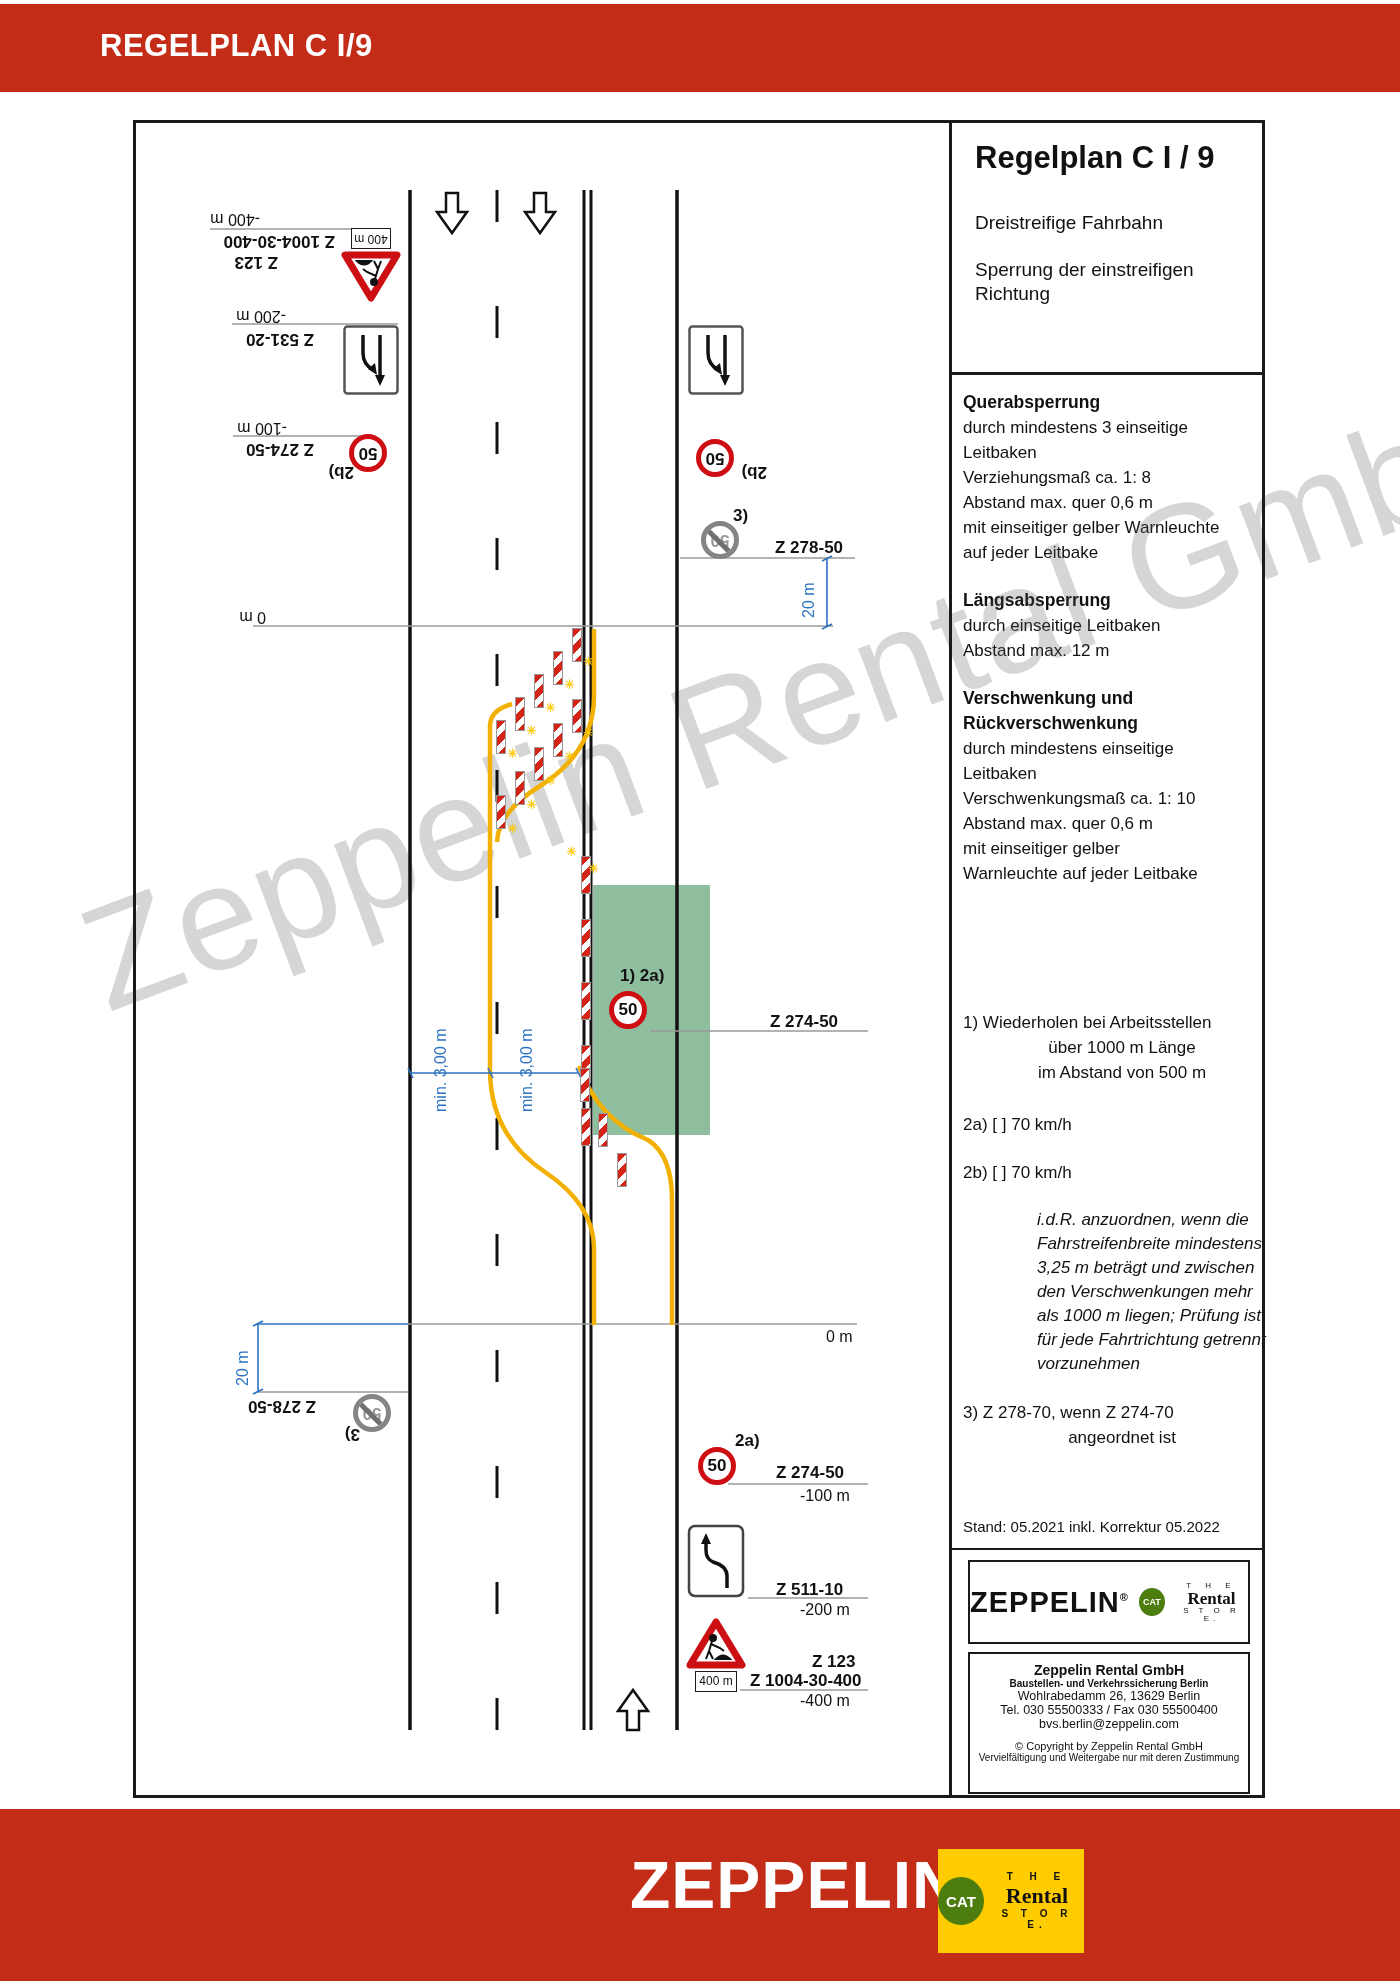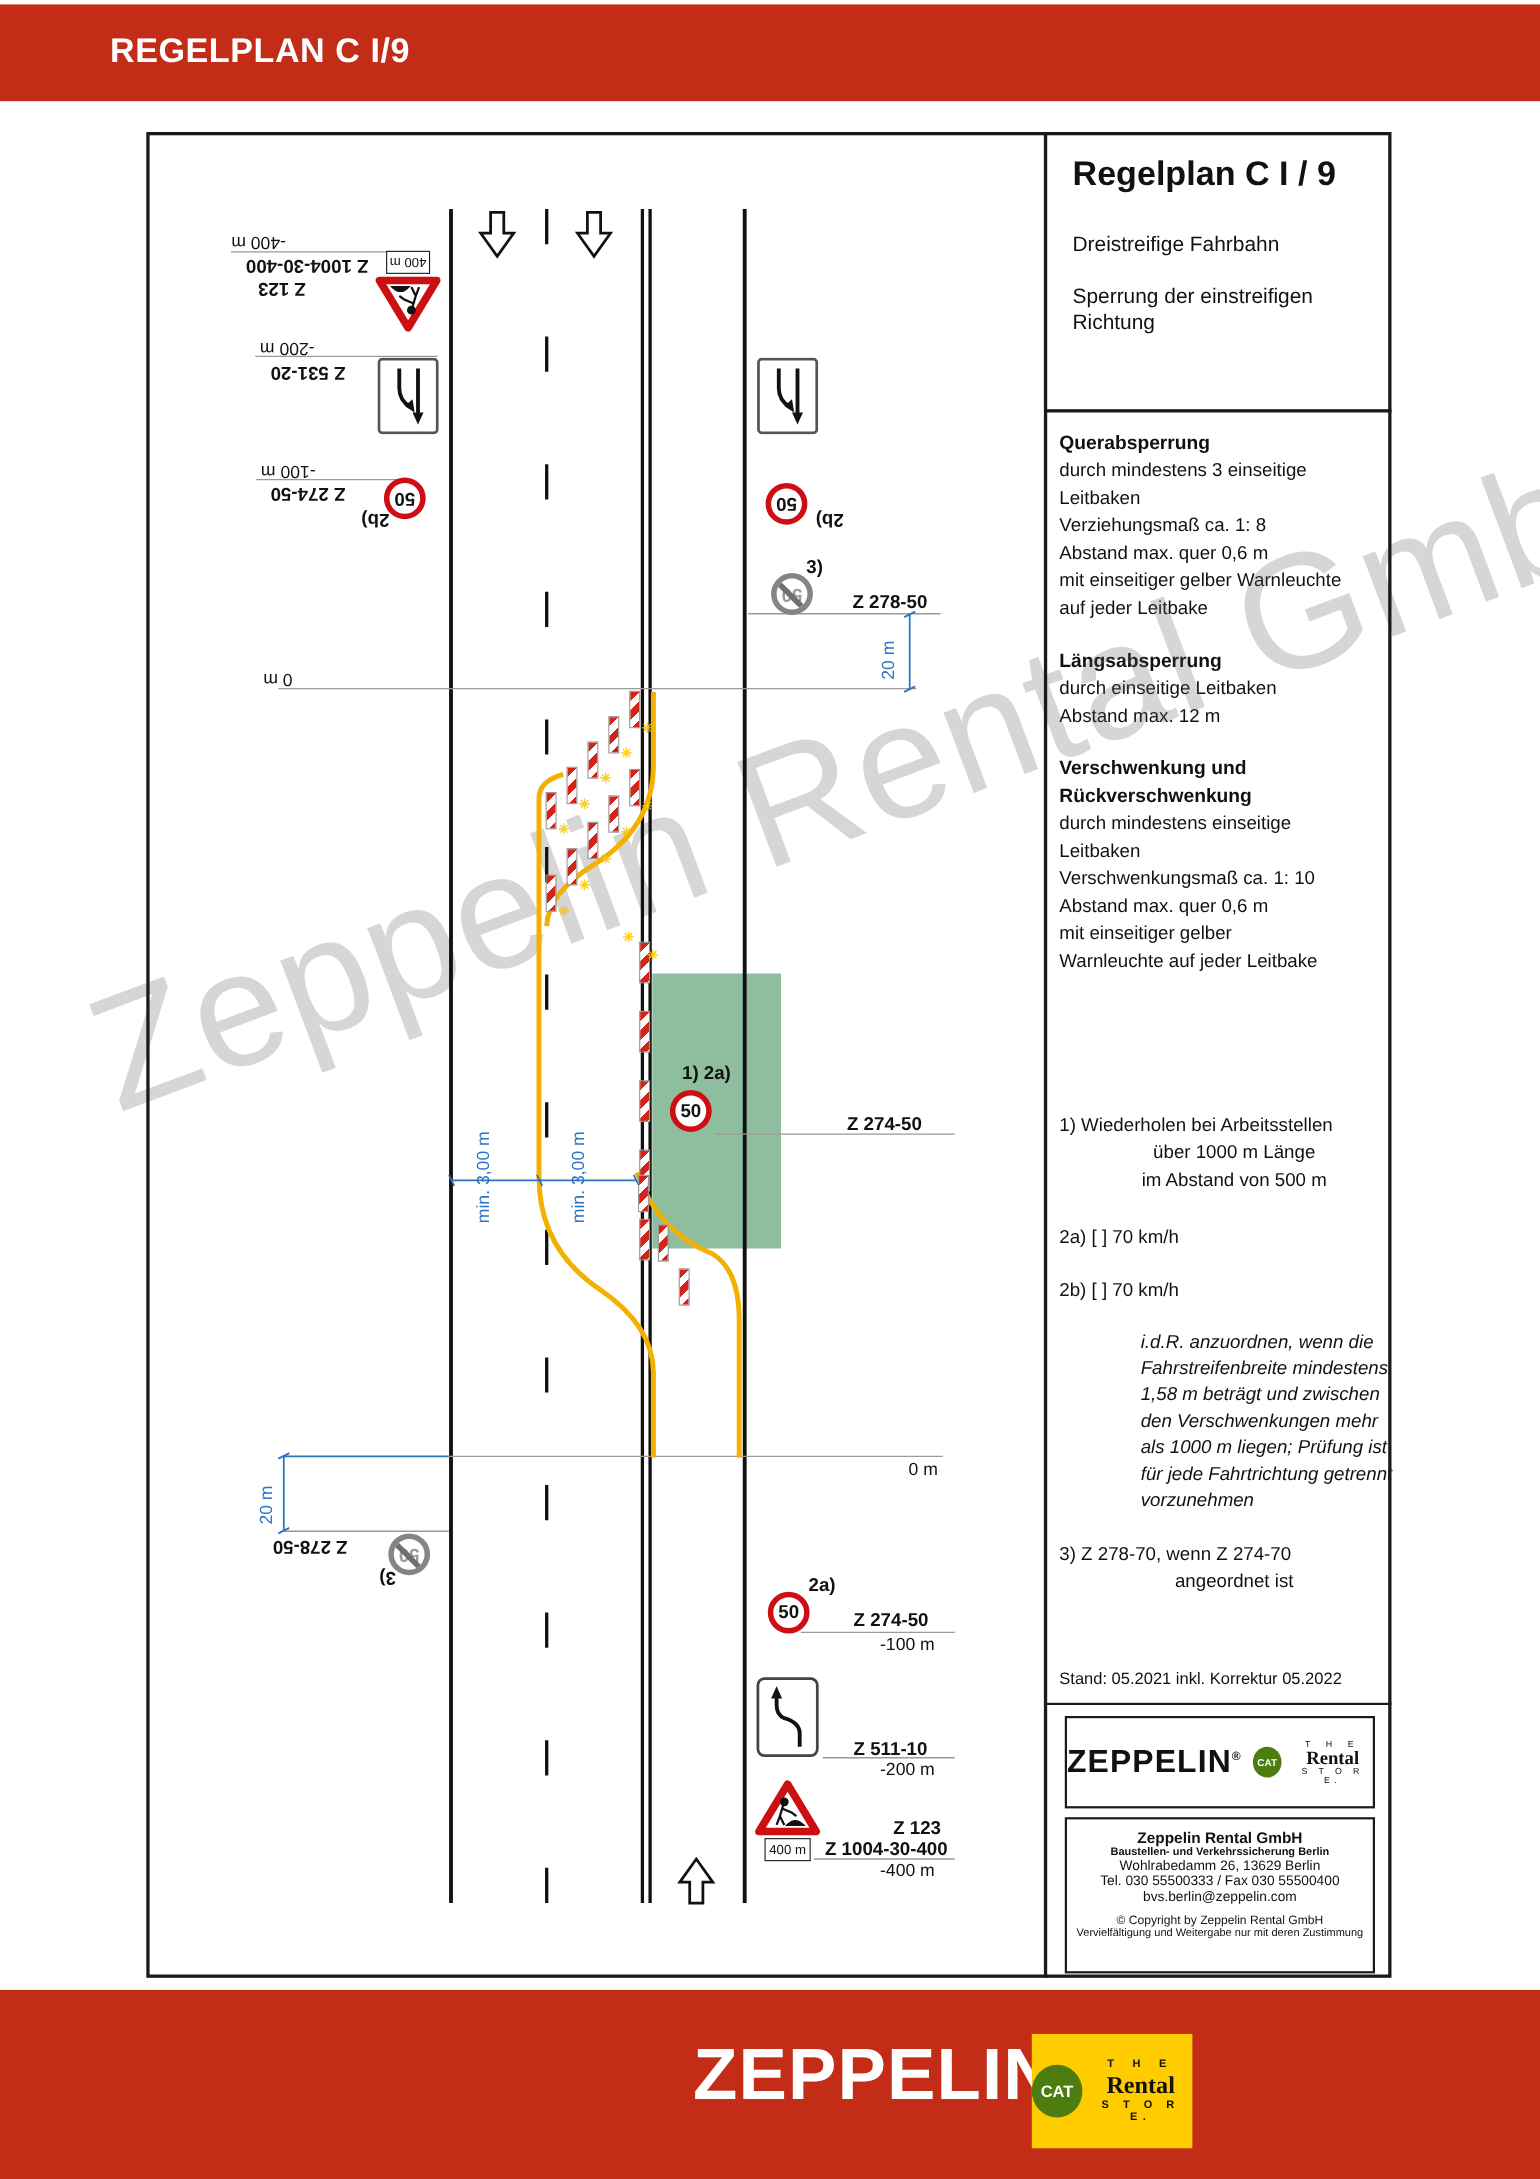--- a/index.html
+++ b/index.html
@@ -265,21 +265,21 @@
   <div class="note" style="top:1010px">
     <div>1) Wiederholen bei Arbeitsstellen</div>
     <div class="ind">über 1000 m Länge</div>
     <div class="ind">im Abstand von 500 m</div>
   </div>
   <div class="note" style="top:1112px">2a) [ ] 70 km/h</div>
   <div class="note" style="top:1160px">2b) [ ] 70 km/h</div>
   <div class="note ital" style="top:1208px">
     <div>i.d.R. anzuordnen, wenn die</div>
     <div>Fahrstreifenbreite mindestens</div>
-    <div>1,58 m beträgt und zwischen</div>
+    <div>3,25 m beträgt und zwischen</div>
     <div>den Verschwenkungen mehr</div>
     <div>als 1000 m liegen; Prüfung ist</div>
     <div>für jede Fahrtrichtung getrennt</div>
     <div>vorzunehmen</div>
   </div>
   <div class="note" style="top:1400px">
     <div>3) Z 278-70, wenn Z 274-70</div>
     <div class="ind">angeordnet ist</div>
   </div>
   <div class="abs" style="left:963px;top:1518px;font-size:15px;z-index:6">Stand: 05.2021 inkl. Korrektur 05.2022</div>

